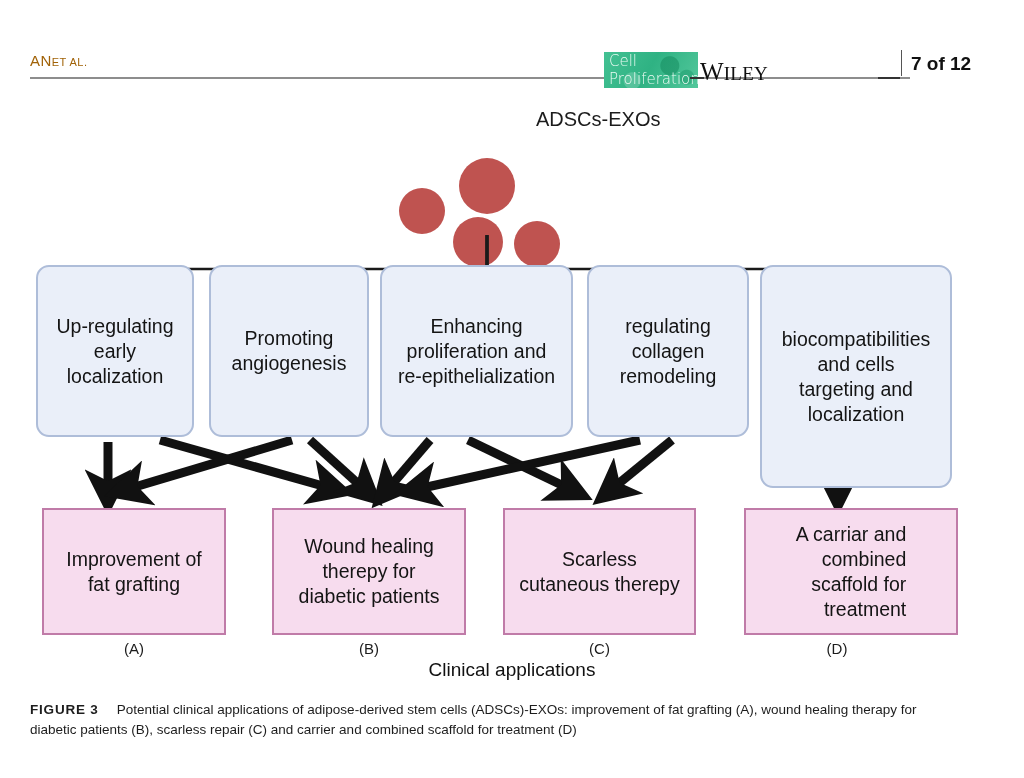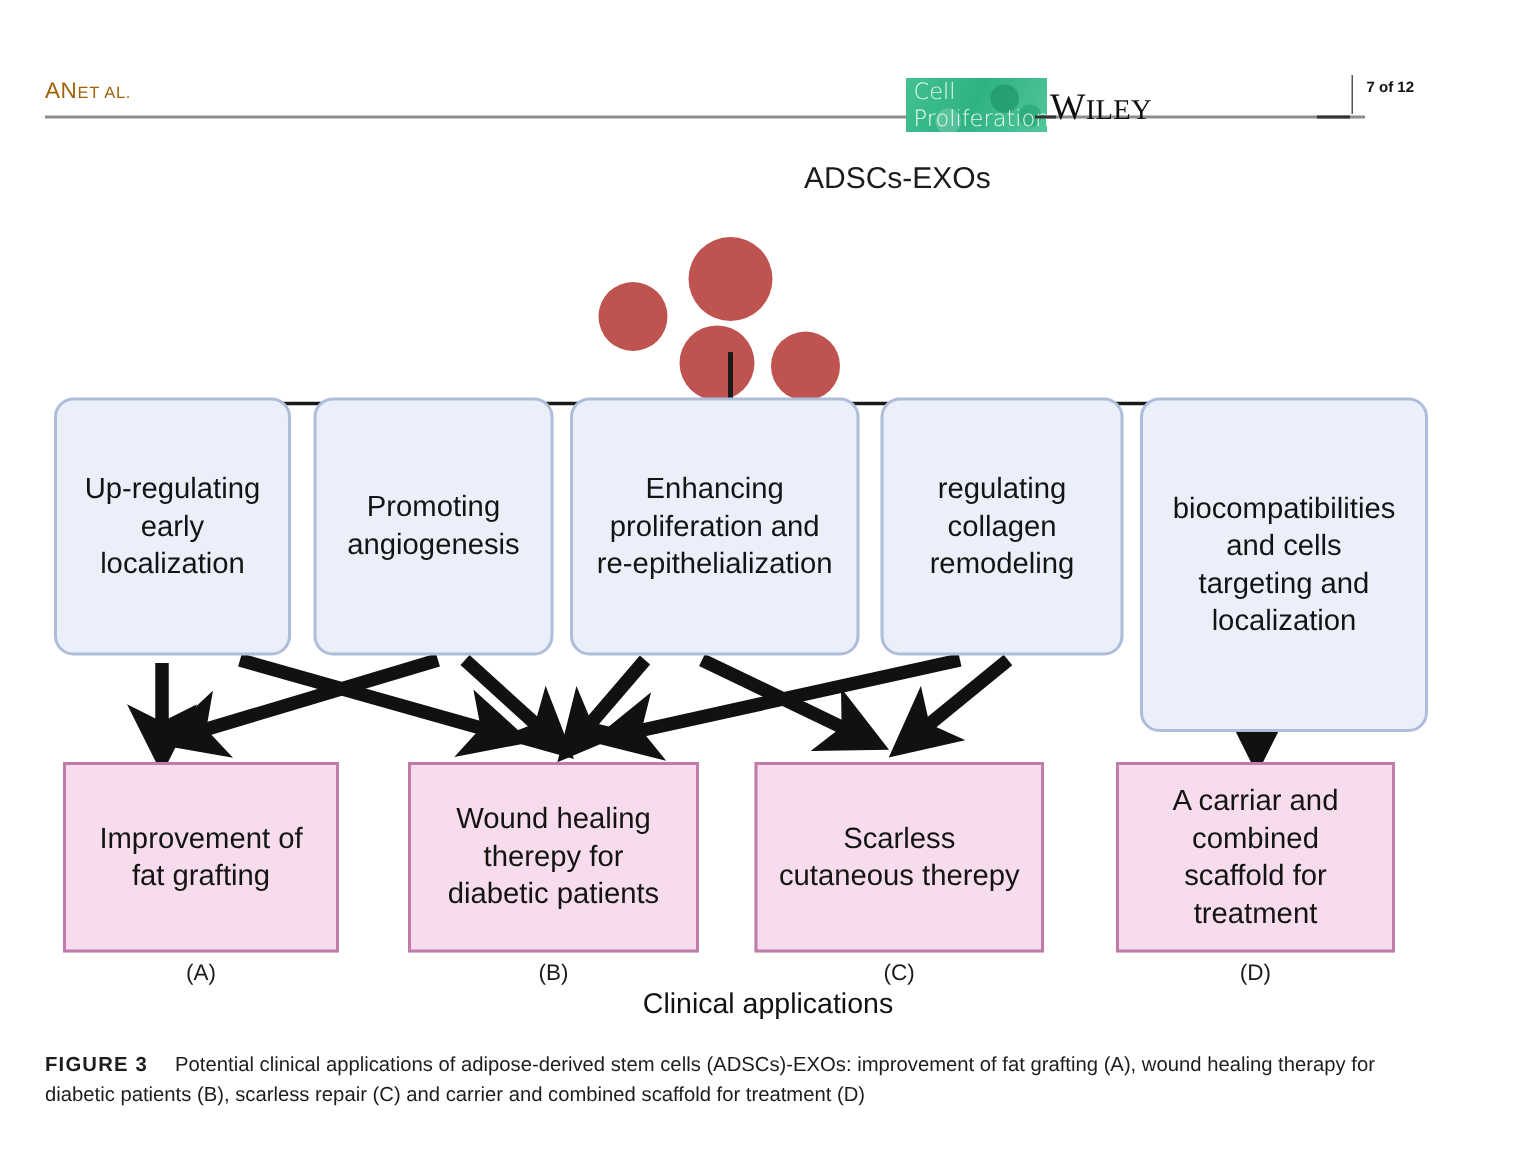--- a/index.html
+++ b/index.html
@@ -32,21 +32,21 @@
   }
   #wiley-logo{
     position:absolute;left:700px;top:38px;font-family:"Liberation Serif",serif;
     font-size:25px;letter-spacing:.2px;color:#101010;
   }
   #wiley-logo .cap{font-size:25px;}
   #wiley-logo .sc{font-size:19px;}
   #head-dash-l{position:absolute;left:690px;top:57px;width:14px;height:2px;background:#333;}
   #head-dash-r{position:absolute;left:878px;top:57px;width:22px;height:2px;background:#333;}
   #page-sep{position:absolute;left:901px;top:30px;width:1px;height:26px;background:#555;}
-  #page-number{position:absolute;left:911px;top:33px;font-size:10px;font-weight:bold;color:#111;}
+  #page-number{position:absolute;left:911px;top:33px;font-size:19px;font-weight:bold;color:#111;}
 
   
   #figure{position:absolute;left:0;top:72px;width:1024px;height:620px;}
   #svg-layer{position:absolute;left:0;top:0;width:1024px;height:620px;}
 
   
   #adscs-label{
     position:absolute;left:536px;top:36px;font-size:20px;color:#1c1c1c;
     white-space:nowrap;
   }
@@ -207,21 +207,21 @@
     <span style="white-space:pre-line">Wound healing
 therepy for
 diabetic patients</span>
   </div>
 
   <div class="pink-box" style="left:503px;top:436px;width:193px;height:127px;">
     <span style="white-space:pre-line">Scarless
 cutaneous therepy</span>
   </div>
 
-  <div class="pink-box" style="left:744px;top:436px;width:186px;height:127px;">
+  <div class="pink-box" style="left:744px;top:436px;width:214px;height:127px;text-align:right;">
     <span style="white-space:pre-line">A carriar and
 combined
 scaffold for
 treatment</span>
   </div>
 
   <div class="sub-label" style="left:42px;top:568px;width:184px;">(A)</div>
   <div class="sub-label" style="left:272px;top:568px;width:194px;">(B)</div>
   <div class="sub-label" style="left:503px;top:568px;width:193px;">(C)</div>
   <div class="sub-label" style="left:744px;top:568px;width:186px;">(D)</div>

